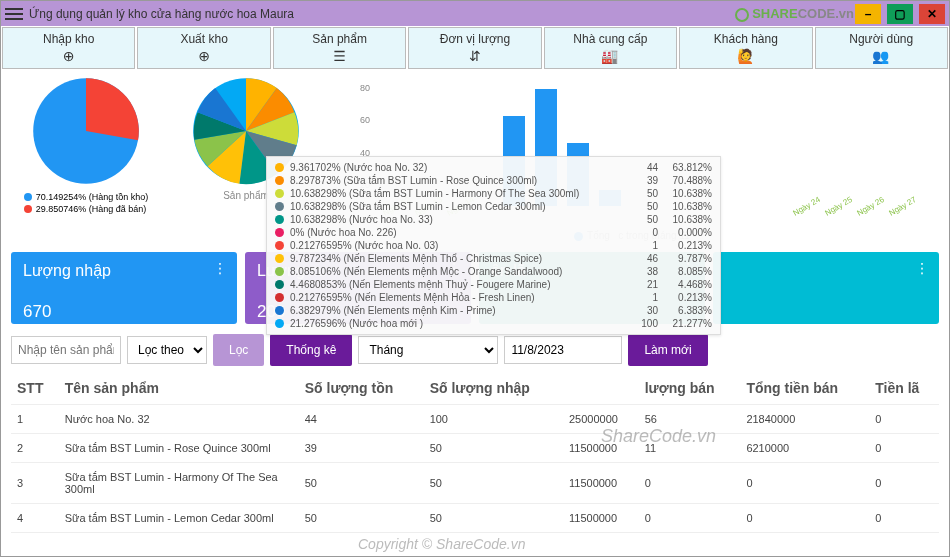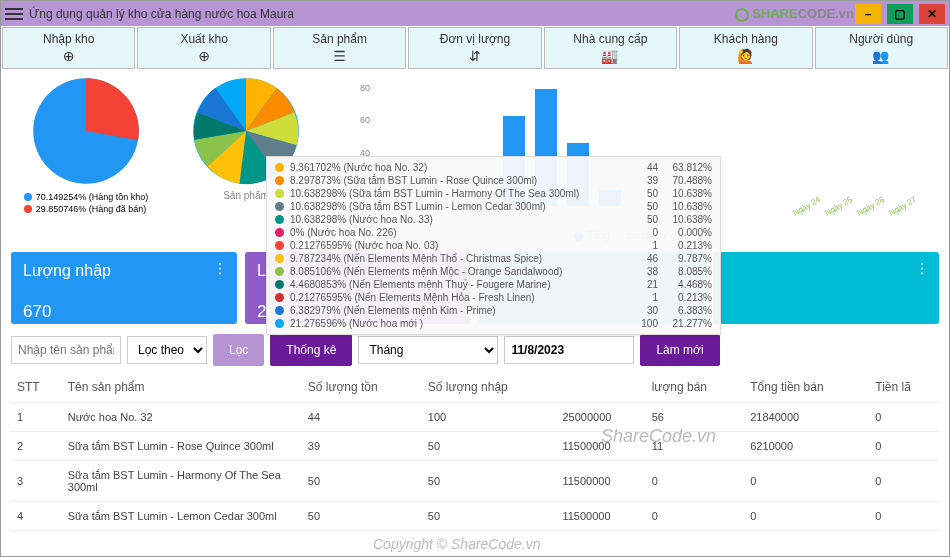--- a/index.html
+++ b/index.html
@@ -43,33 +43,33 @@
 
 .filter-row { display: flex; gap: 6px; padding: 6px 10px; align-items: center; font-size: 12px; }
 .filter-row input, .filter-row select { height: 28px; border: 1px solid #ccc; padding: 0 6px; font-size: 12px; background: #fff; }
 .btn { height: 32px; padding: 0 16px; border: none; color: #fff; font-size: 12px; cursor: pointer; border-radius: 2px; }
 .btn-lilac { background: #b795d5; }
 .btn-purple { background: #6a1b9a; }
 
 .table-wrap { padding: 0 10px; font-size: 12px; }
 table { width: 100%; border-collapse: collapse; }
 th, td { text-align: left; padding: 8px 6px; border-bottom: 1px solid #eee; }
-th { color: #555; font-weight: normal; font-size: 12px; }
+th { color: #555; font-weight: bold; font-size: 14px; }
 td { color: #444; font-size: 11px; }
 
 .tooltip-overlay { position: absolute; top: 155px; left: 265px; width: 455px; background: rgba(250,250,250,0.95); border: 1px solid #ddd; font-size: 10px; padding: 4px 0; box-shadow: 0 1px 3px rgba(0,0,0,0.1); }
 .tooltip-overlay .row { display: flex; align-items: center; padding: 1px 8px; color: #555; }
 .tooltip-overlay .sw { width: 9px; height: 9px; border-radius: 50%; margin-right: 6px; flex-shrink: 0; }
 .tooltip-overlay .label { flex: 1; }
 .tooltip-overlay .v1 { width: 30px; text-align: right; }
 .tooltip-overlay .v2 { width: 54px; text-align: right; }
 
 .watermark { position: absolute; color: rgba(120,120,120,0.5); font-size: 18px; font-style: italic; pointer-events: none; }
 .wm1 { top: 425px; left: 600px; }
-.wm2 { top: 535px; left: 372px; font-size: 14px; }
+.wm2 { top: 535px; left: 357px; font-size: 14px; }
 .logo-wm { position: absolute; top: 5px; right: 95px; font-size: 13px; font-weight: bold; color: #6ab04c; pointer-events: none; }
 .logo-wm .s2 { color: #888; }
 .logo-wm .ico { display:inline-block; width:14px; height:14px; border:2px solid #6ab04c; border-radius:50%; vertical-align:middle; position:relative; }
 </style>
 </head>
 <body>
 
 <div class="titlebar">
   <div class="menu-ico">
       <span></span>
@@ -188,21 +188,21 @@
     <div class="dots">⋮</div>
   </div>
 </div>
 
 <div class="filter-row">
   <input style="width: 110px;" placeholder="Nhập tên sản phẩm">
   <select style="width:80px"><option>Lọc theo</option></select>
   <button class="btn btn-lilac">Lọc</button>
   <button class="btn btn-purple">Thống kê</button>
   <select style="width:140px"><option>Tháng</option></select>
-  <input style="width: 130px; font-weight: bold;" value="11/8/2023">
+  <input style="width: 118px;" value="11/8/2023">
   <button class="btn btn-purple">Làm mới</button>
 </div>
 
 <div class="table-wrap">
   <table>
     <thead>
         <tr>
       <th>STT</th>
       <th style="width:240px">Tên sản phẩm</th>
       <th>Số lượng tồn</th>

